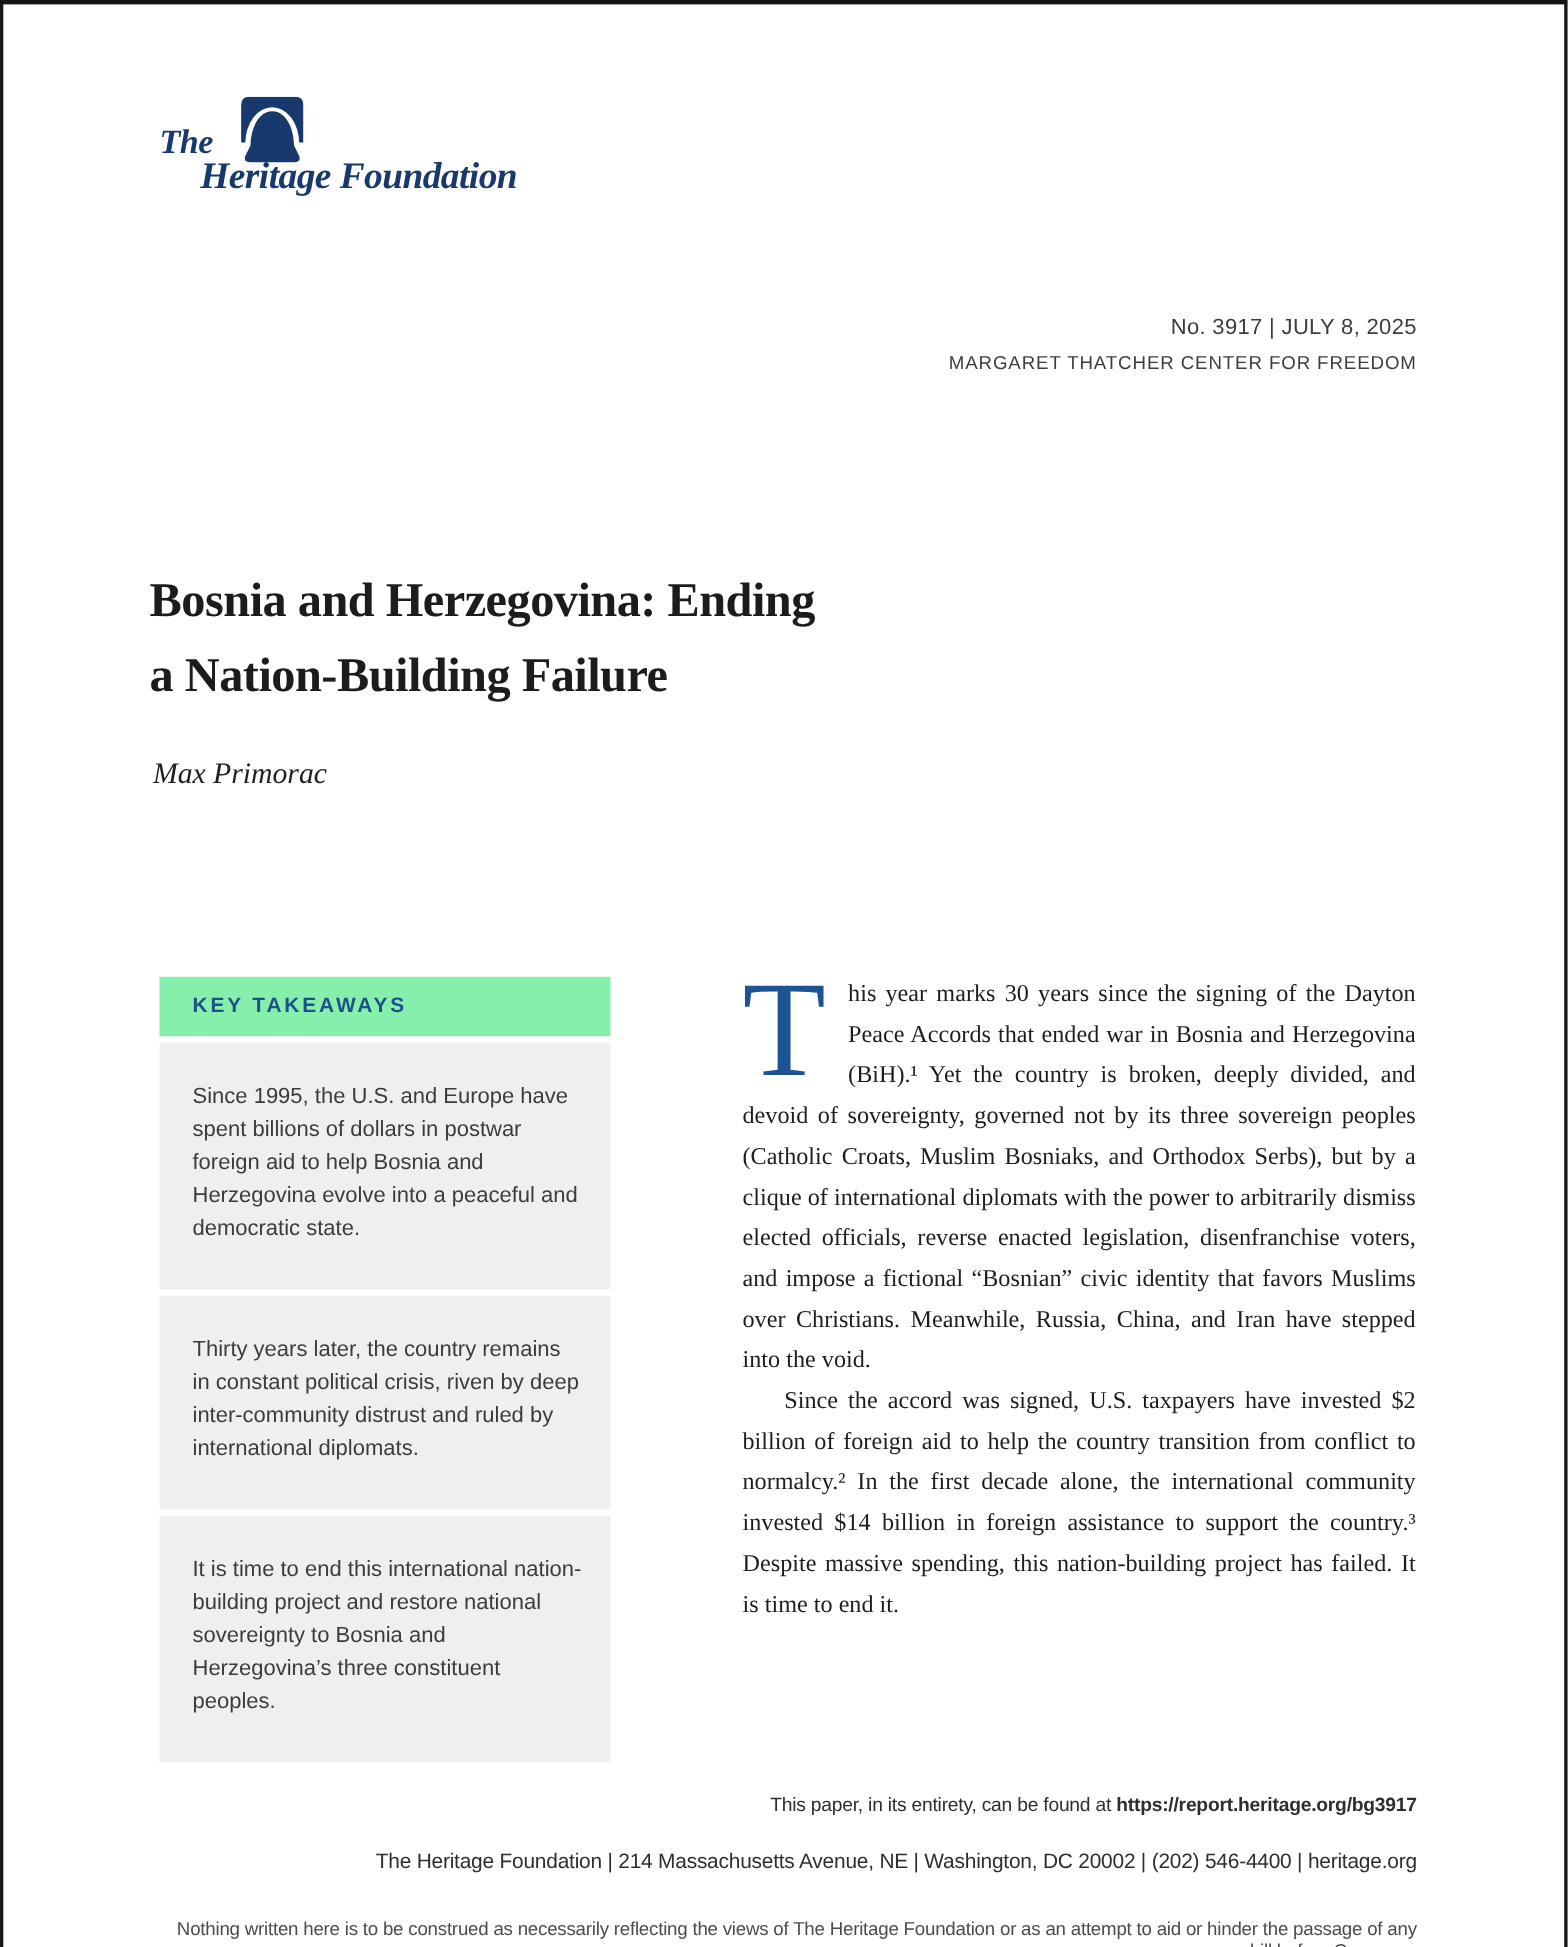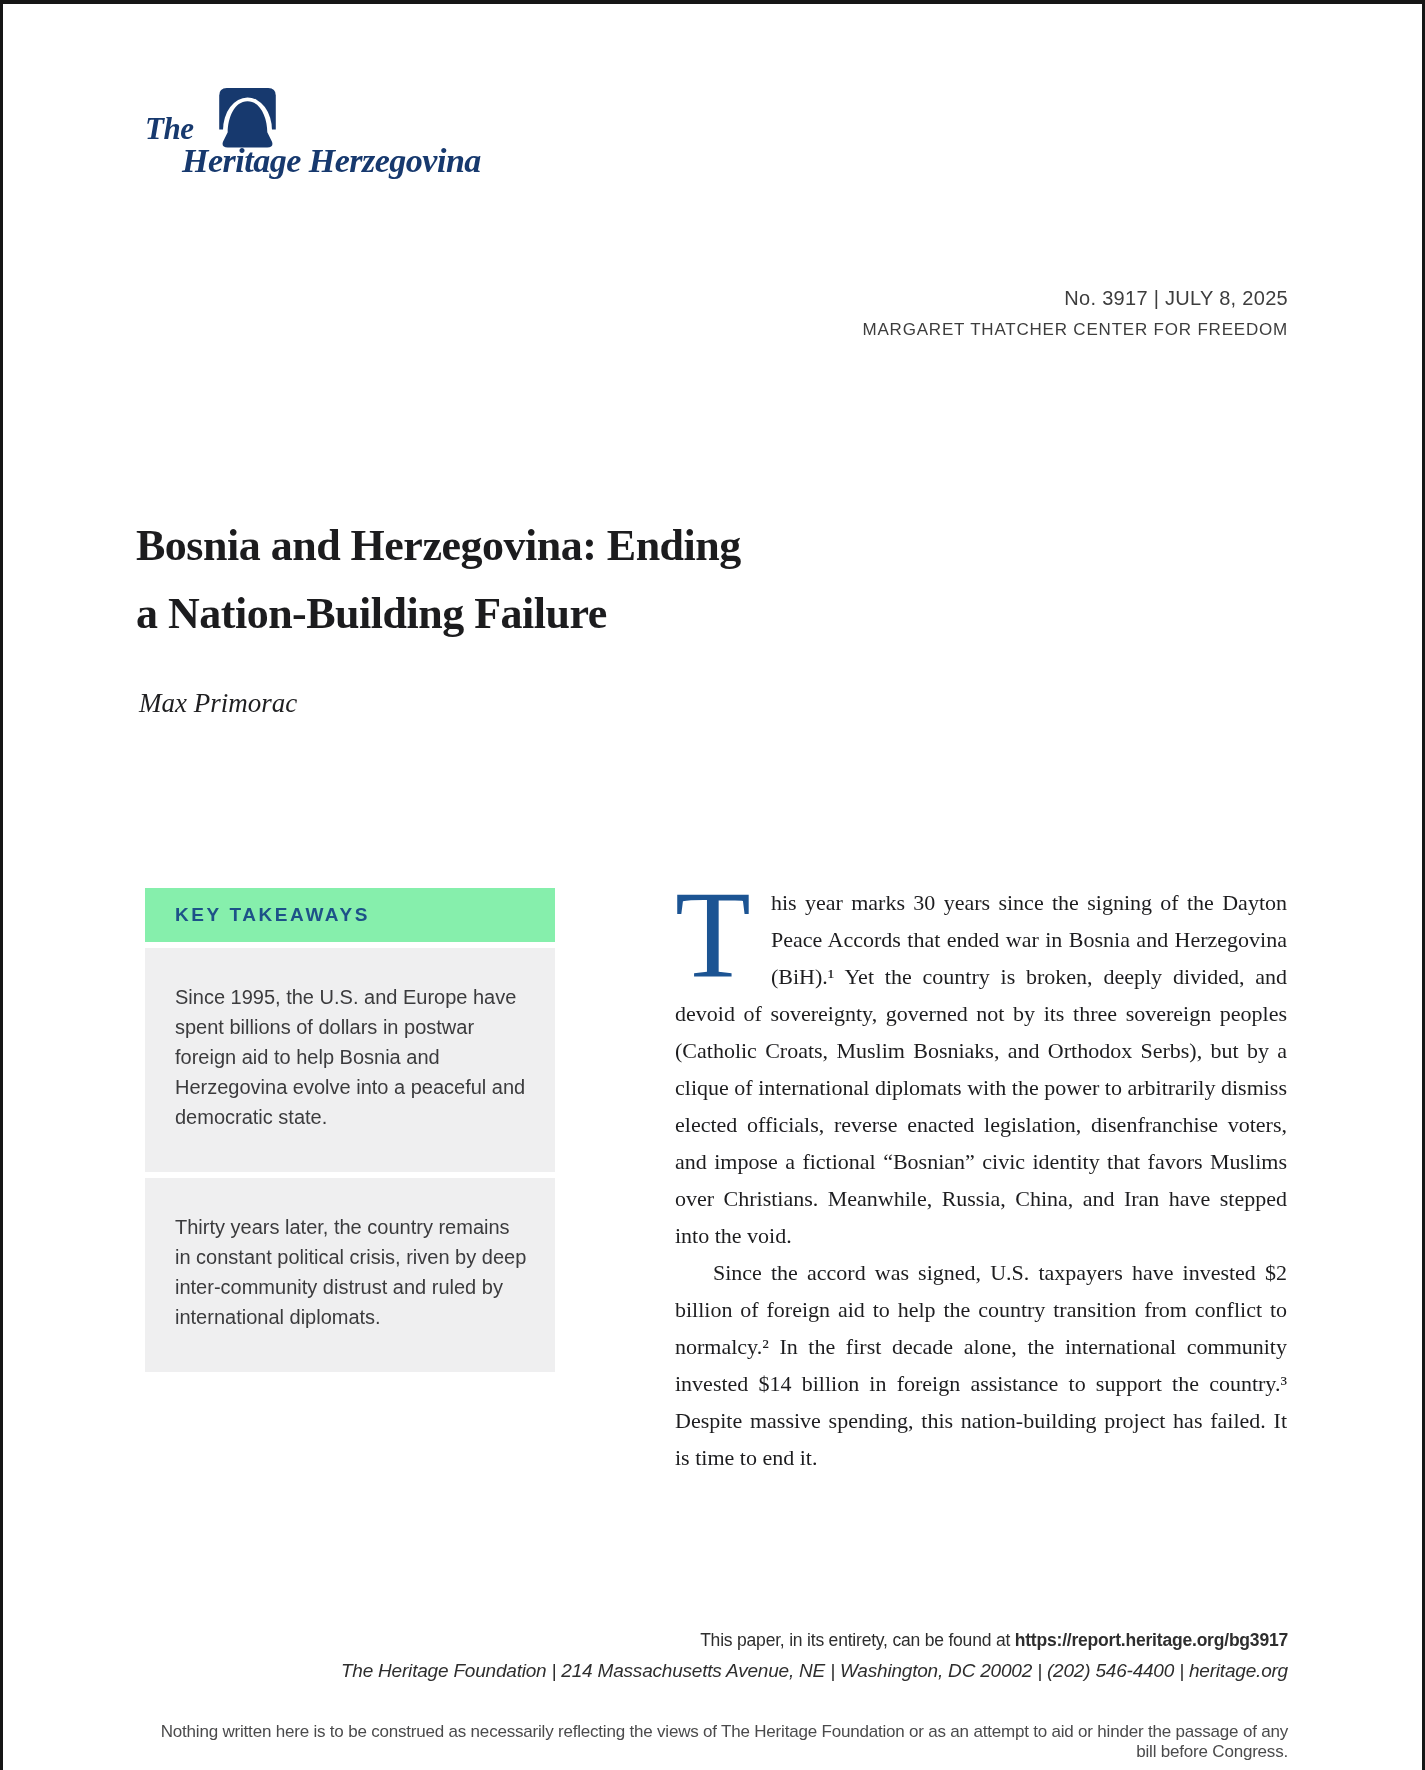--- a/index.html
+++ b/index.html
@@ -48,60 +48,61 @@
     color:#1d1d1f;text-align:justify;}
   .drop-cap{float:left;font-family:"Liberation Serif",serif;font-size:124px;line-height:94px;
     height:100px;width:86px;margin:5px 10px 0 0;color:#1c5493;}
   .para2{text-indent:38px;margin:0;}
   .para1{margin:0;}
 
   
   .footer{position:absolute;left:137px;right:137px;top:1630px;text-align:right;color:#2e2e2e;}
   .f-line1{font-size:17.5px;letter-spacing:-0.2px;}
   .f-url{font-weight:bold;}
-  .f-line2{margin-top:9px;font-size:19px;letter-spacing:-0.2px;font-style:italic;}
+  .f-line2{margin-top:31px;font-size:19px;letter-spacing:-0.2px;}
   .f-line3{margin-top:40px;font-size:17px;letter-spacing:-0.2px;color:#4b4b4c;}
 </style>
 </head>
 <body>
 
 <div class="page">
   <div class="frame-top"></div>
   <div class="frame-left"></div>
   <div class="frame-right"></div>
 
   <div class="logo">
     <span class="logo-the">The</span>
     <span class="logo-bell">
       <svg width="57" height="66" viewBox="0 0 60 70" xmlns="http://www.w3.org/2000/svg">
         <path d="M8,0 H52 Q60,0 60,8 V44 H0 V8 Q0,0 8,0 Z" fill="#17396e"></path>
         <ellipse cx="30" cy="45" rx="26" ry="35" fill="#ffffff"></ellipse>
         <path d="M30,14 C16,14 9,32 9,47 L4,57 Q2,63 9,63 H51 Q58,63 56,57 L51,47 C51,32 44,14 30,14 Z" fill="#17396e"></path>
       </svg>
     </span>
-    <span class="logo-name">Heritage Herzegovina</span>
+    <span class="logo-name">Heritage Foundation</span>
   </div>
 
   <div class="masthead">
     <div class="masthead-issue">No. 3917 | JULY 8, 2025</div>
     <div class="masthead-center">MARGARET THATCHER CENTER FOR FREEDOM</div>
   </div>
 
   <div class="doc-title">
     <div>Bosnia and Herzegovina: Ending</div>
     <div>a Nation-Building Failure</div>
   </div>
   <div class="doc-author">Max Primorac</div>
 
   <div class="takeaways">
     <div class="kt-header">
       <span class="kt-heading">KEY TAKEAWAYS</span>
     </div>
     <div class="kt-block">Since 1995, the U.S. and Europe have spent billions of dollars in postwar foreign aid to help Bosnia and Herzegovina evolve into a peaceful and democratic state.</div>
     <div class="kt-block">Thirty years later, the country remains in constant political crisis, riven by deep inter-community distrust and ruled by international diplomats.</div>
+    <div class="kt-block">It is time to end this international nation-building project and restore national sovereignty to Bosnia and Herzegovina’s three constituent peoples.</div>
   </div>
 
   <div class="body-col">
     <p class="para1"><span class="drop-cap">T</span><span>his year marks 30 years since the signing of the Dayton Peace Accords that ended war in Bosnia and Herzegovina (BiH).¹ Yet the country is broken, deeply divided, and devoid of sovereignty, governed not by its three sovereign peoples (Catholic Croats, Muslim Bosniaks, and Orthodox Serbs), but by a clique of international diplomats with the power to arbitrarily dismiss elected officials, reverse enacted legislation, disenfranchise voters, and impose a fictional “Bosnian” civic identity that favors Muslims over Christians. Meanwhile, Russia, China, and Iran have stepped into the void.</span></p>
     <p class="para2">Since the accord was signed, U.S. taxpayers have invested $2 billion of foreign aid to help the country transition from conflict to normalcy.² In the first decade alone, the international community invested $14 billion in foreign assistance to support the country.³ Despite massive spending, this nation-building project has failed. It is time to end it.</p>
   </div>
 
   <div class="footer">
     <div class="f-line1"><span>This paper, in its entirety, can be found at </span><span class="f-url">https://report.heritage.org/bg3917</span></div>
     <div class="f-line2">The Heritage Foundation | 214 Massachusetts Avenue, NE | Washington, DC 20002 | (202) 546-4400 | heritage.org</div>

